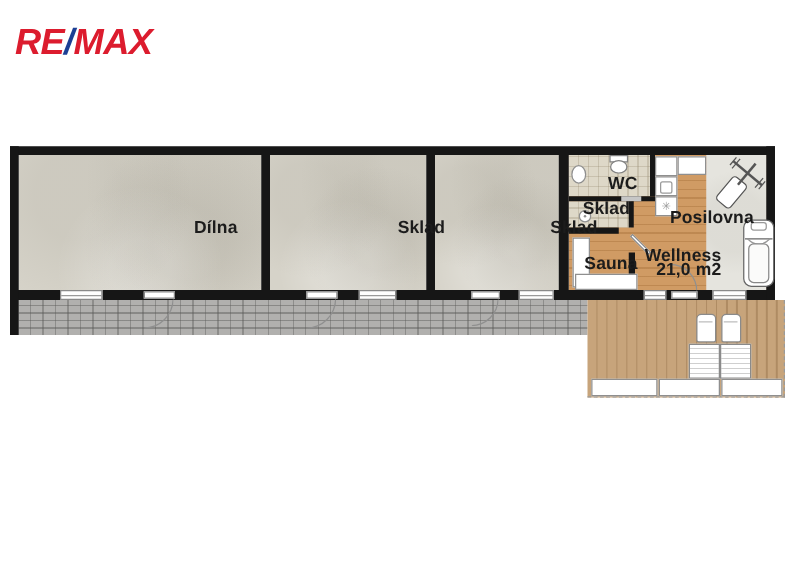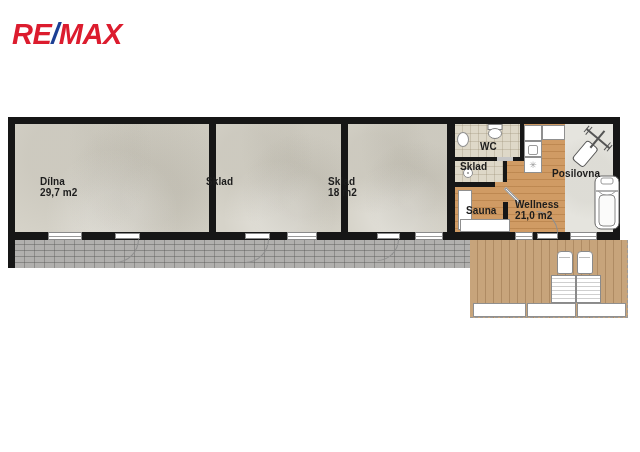--- a/index.html
+++ b/index.html
@@ -32,22 +32,22 @@
   .window{background:#fff;border:1px solid #8a8a8a;
     background-image:linear-gradient(#9a9a9a,#9a9a9a);
     background-size:100% 1px;background-position:center;background-repeat:no-repeat;}
   .door-leaf{background:#fff;border:1px solid #8a8a8a;}
   .arc-br{border:1px solid transparent;border-right-color:#8f8f8f;border-bottom-color:#8f8f8f;
     border-bottom-right-radius:100%;}
   .arc-tr{border:1px solid transparent;border-right-color:#8f8f8f;border-top-color:#8f8f8f;
     border-top-right-radius:100%;}
   .fixture{background:#fff;border:1px solid #8f8f8f;}
   
-  .room-label{position:absolute;font-size:10px;font-weight:bold;color:#1c1c1c;
-    text-align:left;line-height:11px;letter-spacing:0.1px;}
+  .room-label{position:absolute;font-size:14px;font-weight:bold;color:#1c1c1c;
+    text-align:right;line-height:11px;letter-spacing:0.1px;}
   .logo{position:absolute;left:12px;top:18px;font-size:29px;font-weight:bold;
     font-style:italic;letter-spacing:-0.5px;white-space:nowrap;}
   .footer-note{position:absolute;left:475px;top:326px;font-size:9.5px;color:#2b2b2b;}
   .slat{background-color:#fff;border:1px solid #8a8a8a;
     background-image:repeating-linear-gradient(0deg, transparent 0 3px, #cfcfcf 3px 4px);}
   .chair{background:#fff;border:1px solid #8a8a8a;border-radius:4px 4px 2px 2px;
     background-image:linear-gradient(#bdbdbd,#bdbdbd);background-size:80% 1px;
     background-position:center 5px;background-repeat:no-repeat;}
   .washer-glyph{display:flex;align-items:center;justify-content:center;
     font-size:9px;color:#9a9a9a;width:100%;height:100%;}
@@ -143,32 +143,30 @@
   <div class="abs chair" style="left:557px;top:251px;width:16px;height:23px"></div>
   <div class="abs chair" style="left:577px;top:251px;width:16px;height:23px"></div>
   <div class="abs slat" style="left:551px;top:275px;width:25px;height:28px"></div>
   <div class="abs slat" style="left:576px;top:275px;width:25px;height:28px"></div>
   <div class="abs fixture" style="left:473px;top:303px;width:53px;height:14px"></div>
   <div class="abs fixture" style="left:527px;top:303px;width:49px;height:14px"></div>
   <div class="abs fixture" style="left:577px;top:303px;width:49px;height:14px"></div>
 
   <div class="room-label" style="left:40px;top:176px;width:150px">
     <div>Dílna</div>
-      <div>29,7 m2</div>
   </div>
   <div class="room-label" style="left:206px;top:176px;width:150px">
     <div>Sklad</div>
   </div>
   <div class="room-label" style="left:328px;top:176px;width:150px">
     <div>Sklad</div>
-      <div>18 m2</div>
   </div>
   <div class="room-label" style="left:480px;top:141px;width:30px">WC</div>
   <div class="room-label" style="left:460px;top:161px;width:44px">Sklad</div>
   <div class="room-label" style="left:466px;top:205px;width:44px">Sauna</div>
-  <div class="room-label" style="left:552px;top:168px;width:60px">Posilovna</div>
+  <div class="room-label" style="left:536px;top:168px;width:60px">Posilovna</div>
   <div class="room-label" style="left:515px;top:199px;width:62px">
     <div>Wellness</div>
       <div>21,0 m2</div>
   </div>
 
 
 </div>
 
 </body></html>

